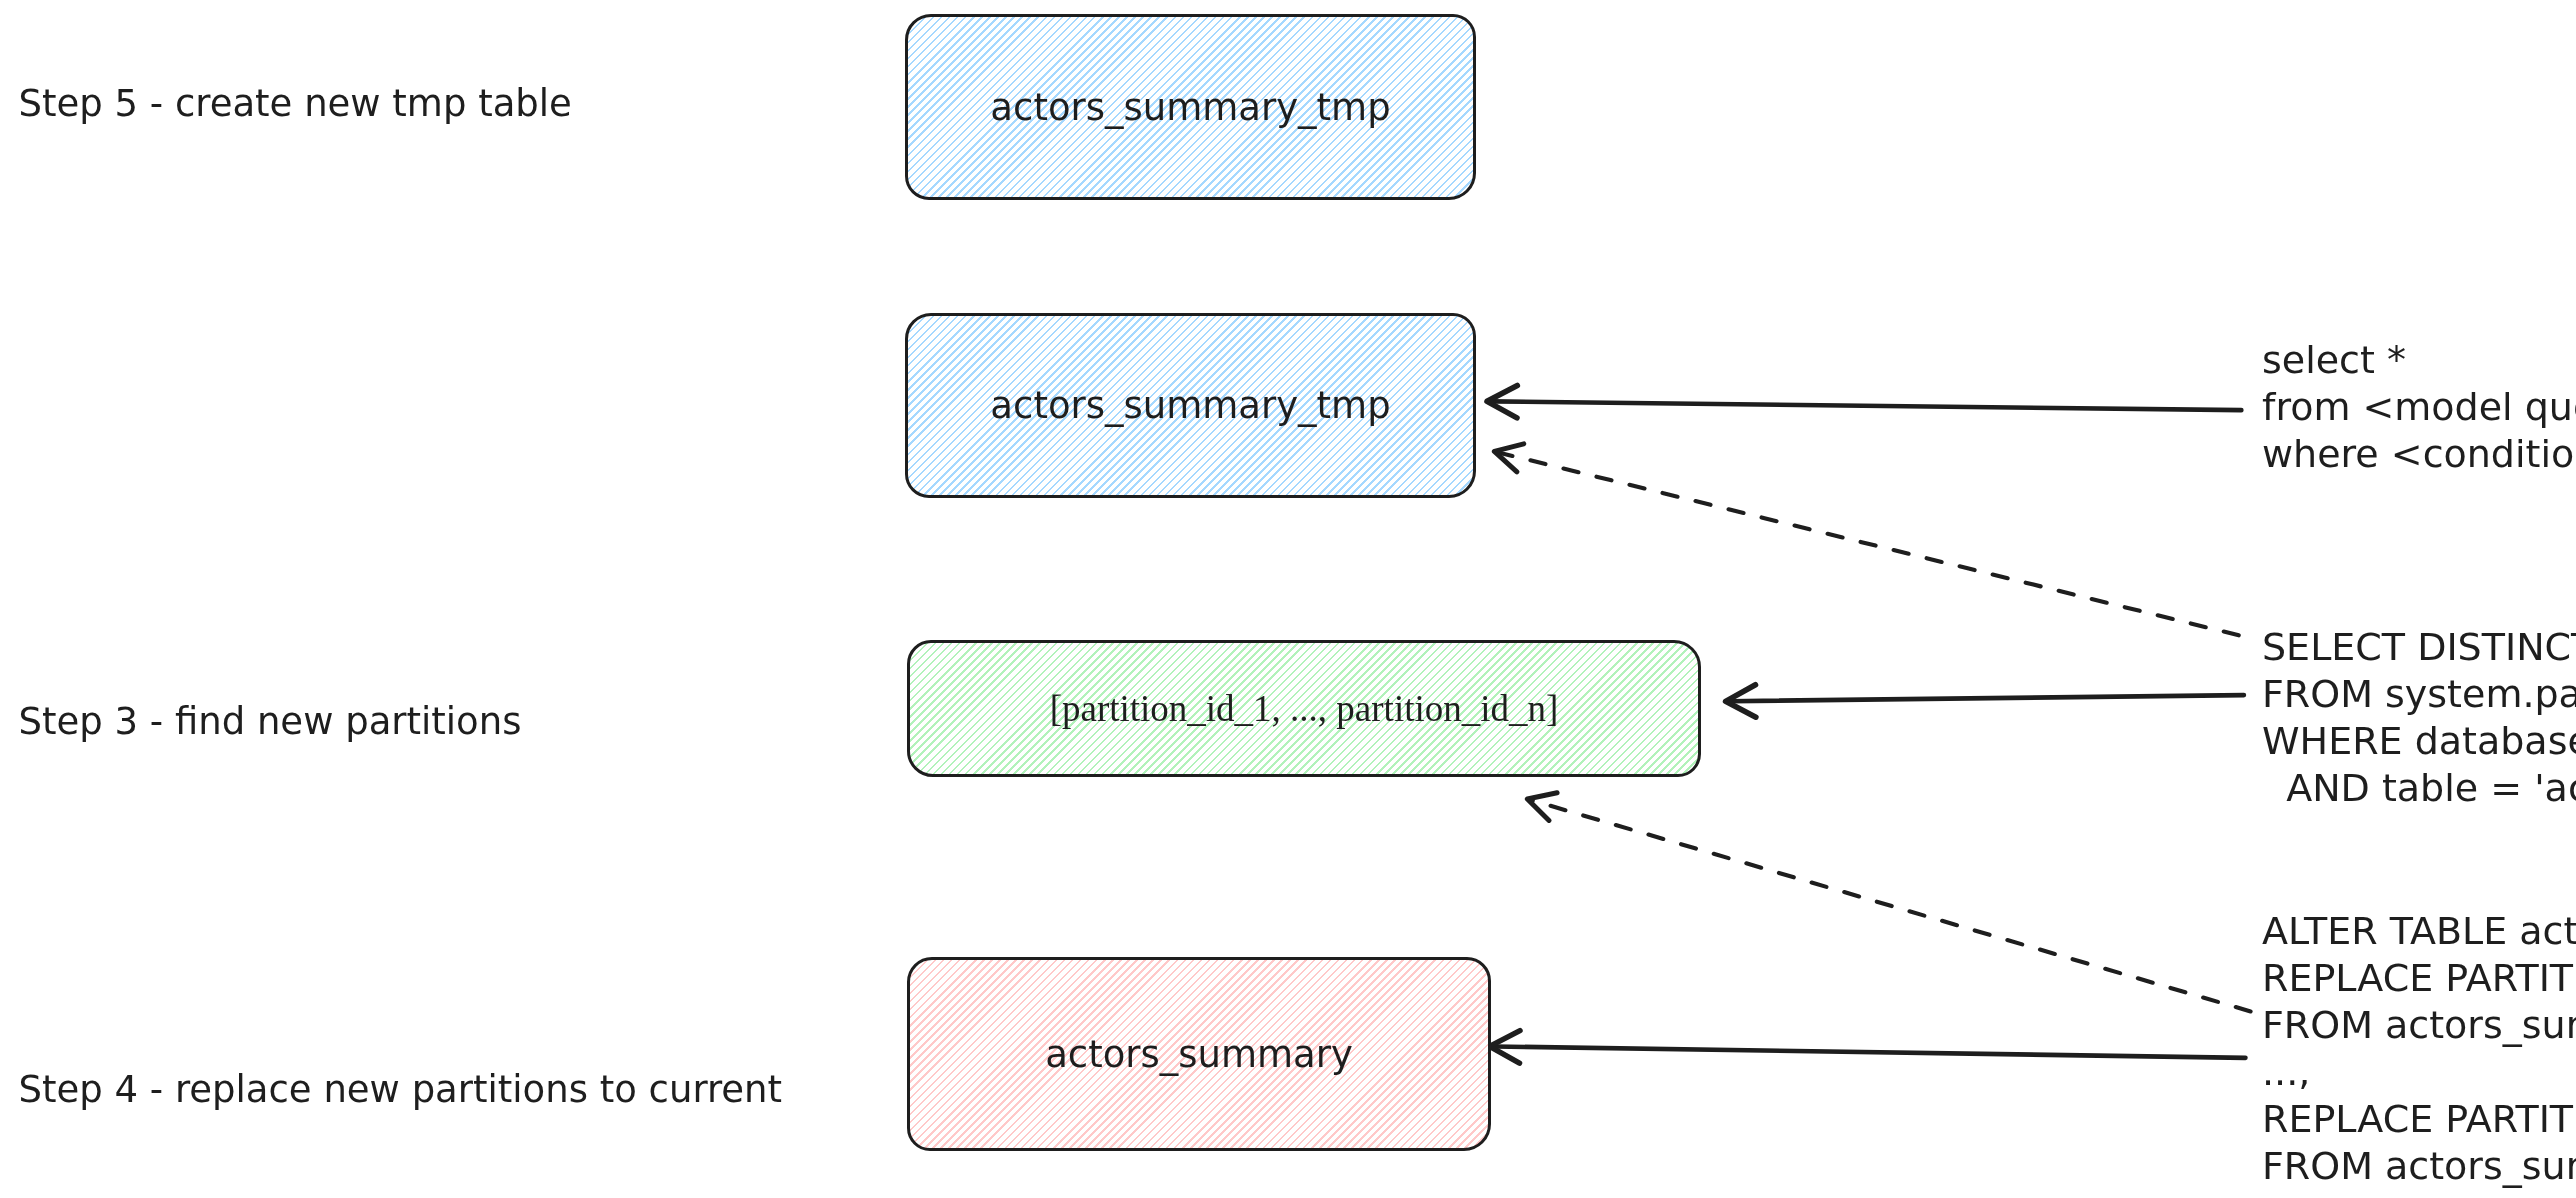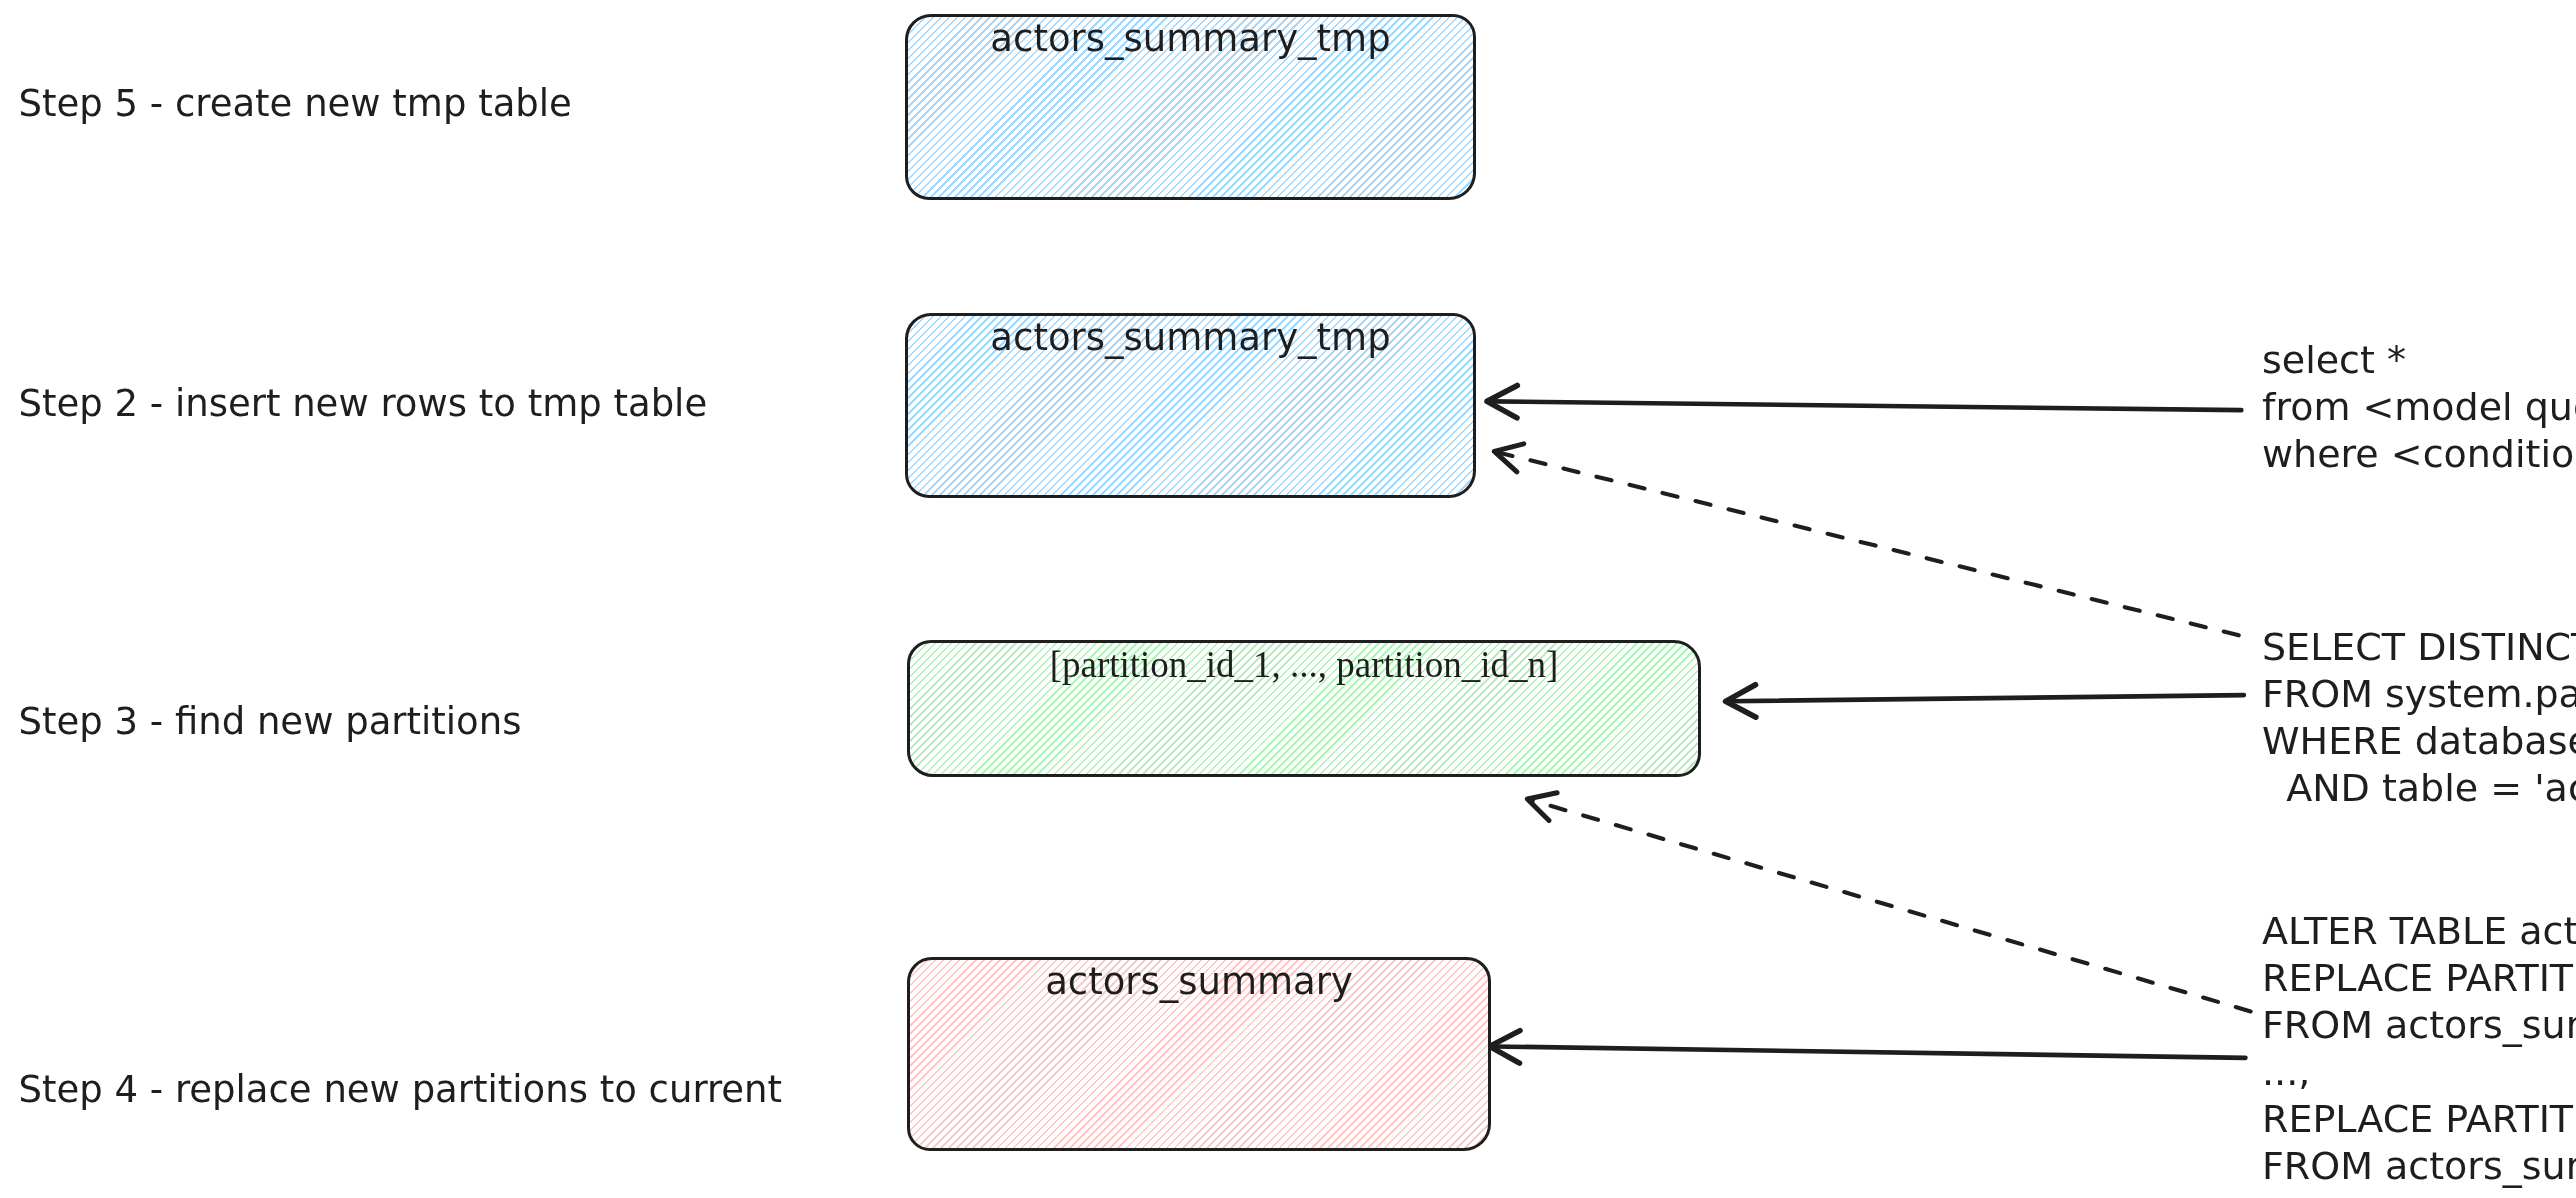--- a/index.html
+++ b/index.html
@@ -13,21 +13,21 @@
   }
   .svg-layer{position:absolute;left:0;top:0;width:3650px;height:1199px;}
   .step-label{
     position:absolute;left:18.5px;
     font-size:37px;line-height:43px;
     white-space:nowrap;color:#1e1e1e;
   }
   .node{
     position:absolute;
     border:3.6px solid #1e1e1e;
-    display:flex;align-items:flex-start;justify-content:center;
+    display:flex;align-items:center;justify-content:center;
     font-size:37px;white-space:nowrap;color:#1e1e1e;
     background-color:#ffffff;
   }
   .node-blue{
     border-radius:26px 23px 27px 24px;
     background-image:repeating-linear-gradient(135deg,#a5d8ff 0px,#a5d8ff 1.8px,transparent 1.8px,transparent 5.7px);
   }
   .node-green{
     border-radius:24px 27px 23px 26px;
     background-image:repeating-linear-gradient(135deg,#b2f2bb 0px,#b2f2bb 1.8px,transparent 1.8px,transparent 5.7px);
@@ -63,21 +63,20 @@
     <line x1="4345" y1="1233" x2="2908" y2="878" stroke="#1e1e1e" stroke-width="8" stroke-linecap="round" stroke-dasharray="30 36" marker-end="url(#arrowhead)"></line>
 
     <line x1="4355" y1="1349" x2="3358" y2="1361" stroke="#1e1e1e" stroke-width="9" stroke-linecap="round" marker-end="url(#arrowhead)"></line>
 
     <line x1="4368" y1="1963" x2="2972" y2="1553" stroke="#1e1e1e" stroke-width="8" stroke-linecap="round" stroke-dasharray="30 36" marker-end="url(#arrowhead)"></line>
 
     <line x1="4358" y1="2053" x2="2900" y2="2031" stroke="#1e1e1e" stroke-width="9" stroke-linecap="round" marker-end="url(#arrowhead)"></line>
   </svg>
 
   <div class="step-label" style="top:82px;">Step 5 - create new tmp table</div>
-  <div class="step-label" style="top:382px;">Step 2 - insert new rows to tmp table</div>
   <div class="step-label" style="top:700px;">Step 3 - find new partitions</div>
   <div class="step-label" style="top:1068px;">Step 4 - replace new partitions to current</div>
 
   <div class="node node-blue" style="left:905px;top:14.4px;width:565px;height:180px;">
     <span>actors_summary_tmp</span>
   </div>
 
   <div class="node node-blue" style="left:905px;top:313px;width:565px;height:179px;">
     <span>actors_summary_tmp</span>
   </div>

